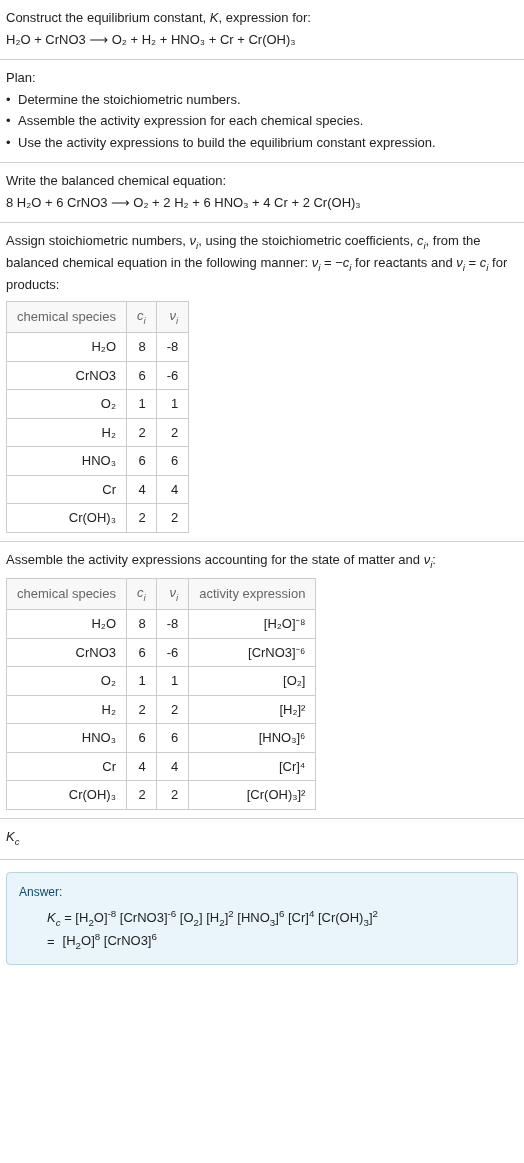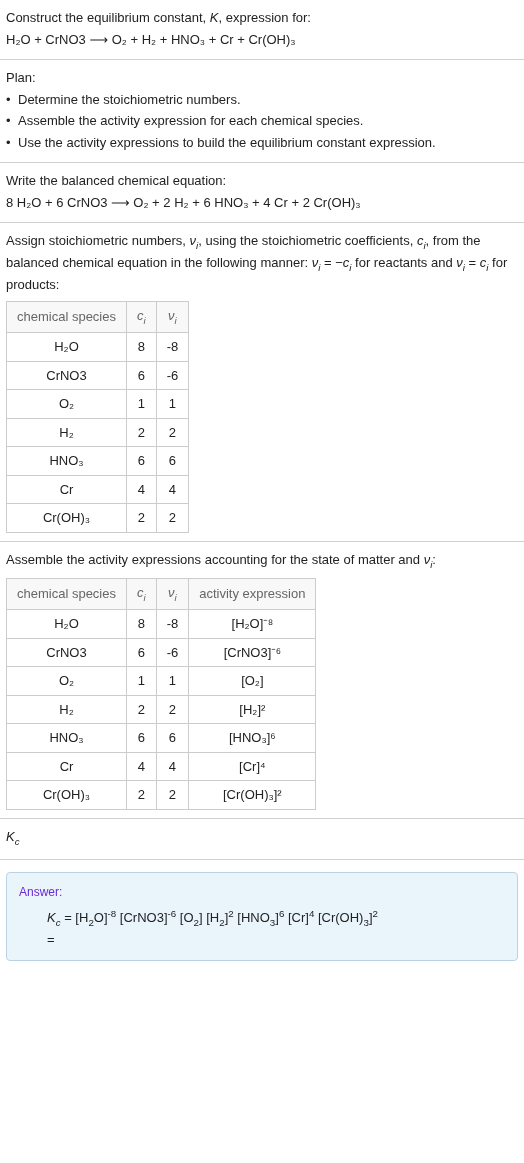--- a/index.html
+++ b/index.html
@@ -18,35 +18,35 @@
     sub { font-size: 0.75em; vertical-align: sub; }
     sup { font-size: 0.75em; vertical-align: super; }
     .italic { font-style: italic; }
     table.data {
       border-collapse: collapse;
       margin-top: 6px;
     }
     table.data th, table.data td {
       border: 1px solid #ccc;
       padding: 4px 10px;
-      text-align: center;
+      text-align: right;
       font-weight: normal;
     }
     table.data th {
       background: #f8f8f8;
       color: #666;
     }
     .answer-box {
       background: #eaf5fb;
       border: 1px solid #b8d4e3;
       border-radius: 4px;
       padding: 10px 12px;
       margin-top: 4px;
     }
-    .answer-label { color: #6d28d9; font-size: 12px; margin-bottom: 6px; }
+    .answer-label { color: #0c4a6e; font-size: 12px; margin-bottom: 6px; }
     .indent { margin-left: 28px; }
     .frac {
       display: inline-block;
       vertical-align: middle;
       text-align: center;
     }
     .frac .num { display: block; border-bottom: 1px solid #222; padding: 0 4px; }
     .frac .den { display: block; padding: 0 4px; }
     .eqline { display: flex; align-items: center; gap: 4px; }
     .bullet { display: inline-block; width: 12px; }
@@ -199,16 +199,17 @@
 
 <div class="section">
   <div class="answer-box">
     <div class="answer-label">Answer:</div>
     <div class="indent">
       <span class="italic">K<sub>c</sub></span> = [H<sub>2</sub>O]<sup>-8</sup> [CrNO3]<sup>-6</sup> [O<sub>2</sub>] [H<sub>2</sub>]<sup>2</sup> [HNO<sub>3</sub>]<sup>6</sup> [Cr]<sup>4</sup> [Cr(OH)<sub>3</sub>]<sup>2</sup>
     </div>
     <div class="indent eqline">
       <span>=</span>
       <span class="frac">
+        <span class="den">[H<sub>2</sub>O]<sup>8</sup> [CrNO3]<sup>6</sup></span>
       </span>
     </div>
   </div>
 </div>
 
 </body></html>

